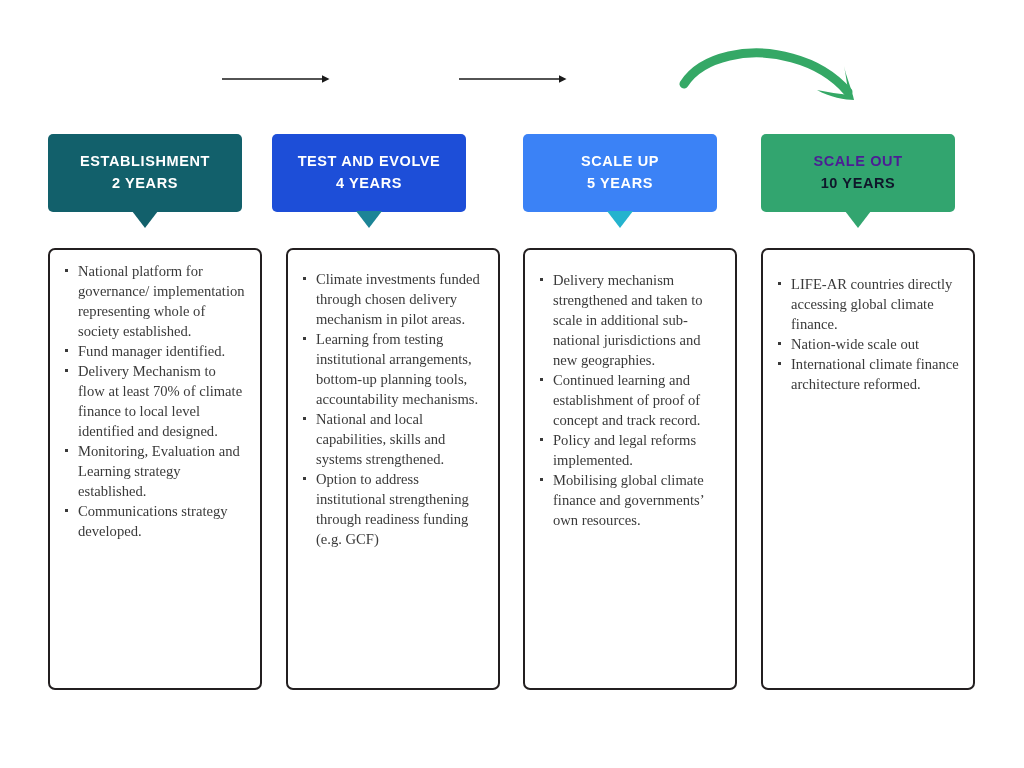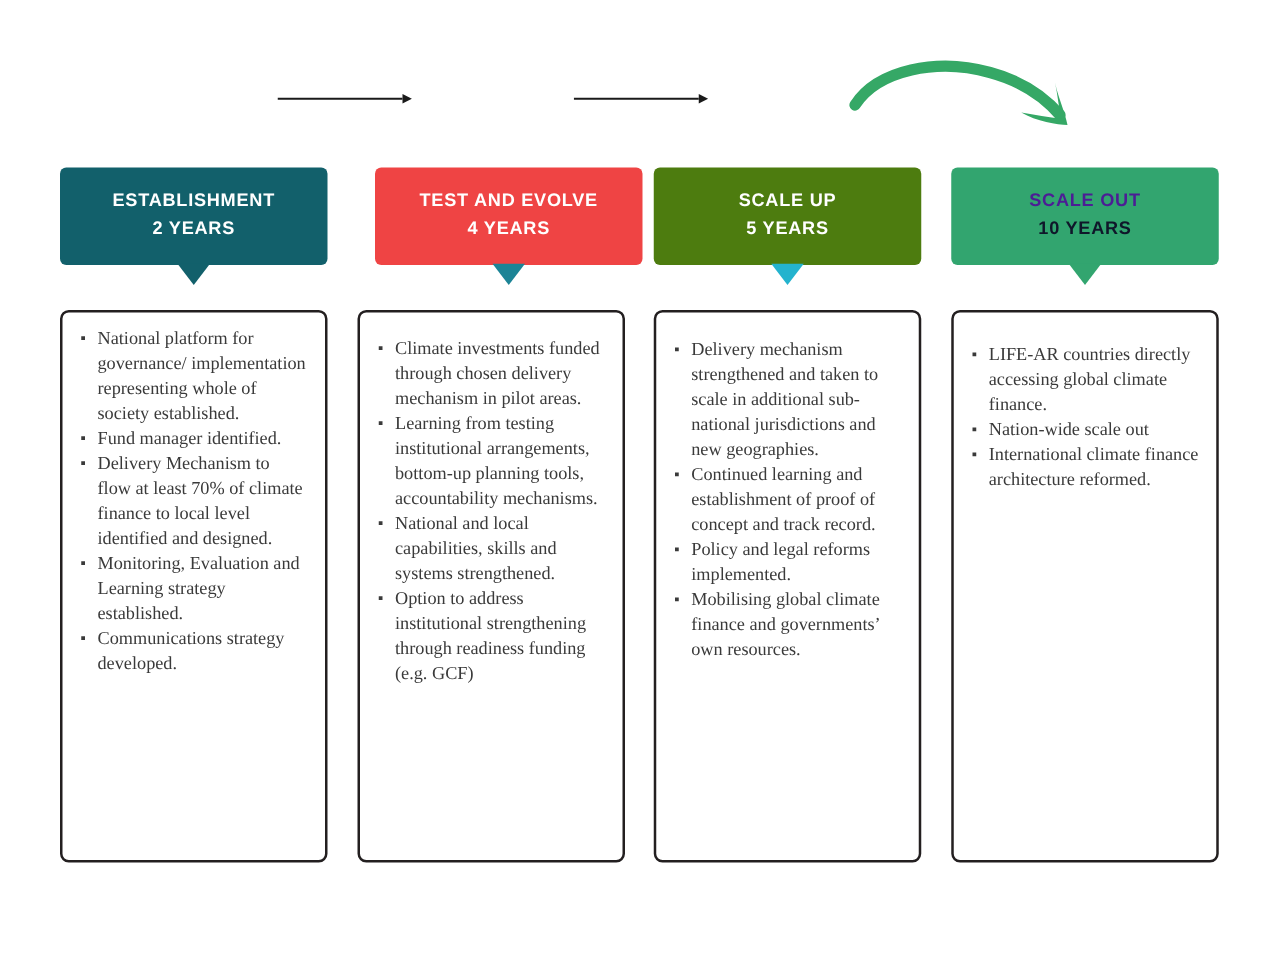--- a/index.html
+++ b/index.html
@@ -51,21 +51,21 @@
     left: 676px;
     top: 42px;
     width: 186px;
     height: 70px;
   }
 
   
   .banner {
     position: absolute;
     top: 134px;
-    width: 214px;
+    width: 194px;
     height: 78px;
     border-radius: 5px;
     display: flex;
     flex-direction: column;
     align-items: center;
     justify-content: center;
     color: #ffffff;
     font-family: "Liberation Sans", sans-serif;
     font-weight: bold;
     font-size: 14.5px;
@@ -167,27 +167,27 @@
                C170,34 176,48 178,58 C170,58 153,55 141,48 Z" fill="#35a866"></path>
     </svg>
   </div>
 
   <div class="banner" style="left:48px; background:#12606b; color:#12606b;">
     <span style="color:#ffffff;">ESTABLISHMENT</span>
     <span style="color:#ffffff;">2 YEARS</span>
     <span class="tail"></span>
   </div>
 
-  <div class="banner" style="left:300px; background:#ef4444; color:#1c8496;justify-content:center;">
+  <div class="banner" style="left:272px; background:#1d4ed8; color:#1c8496;justify-content:center;">
     <span style="color:#ffffff;">TEST AND EVOLVE</span>
     <span style="color:#ffffff;">4 YEARS</span>
     <span class="tail"></span>
   </div>
 
-  <div class="banner" style="left:523px; background:#4d7c0f; color:#24b3ce;">
+  <div class="banner" style="left:523px; background:#3b82f6; color:#24b3ce;">
     <span style="color:#ffffff;">SCALE UP</span>
     <span style="color:#ffffff;">5 YEARS</span>
     <span class="tail"></span>
   </div>
 
   <div class="banner" style="left:761px; background:#32a56f; color:#32a56f;">
     <span style="color:#4c1d95;">SCALE OUT</span>
     <span style="color:#0f172a;">10 YEARS</span>
     <span class="tail"></span>
   </div>

